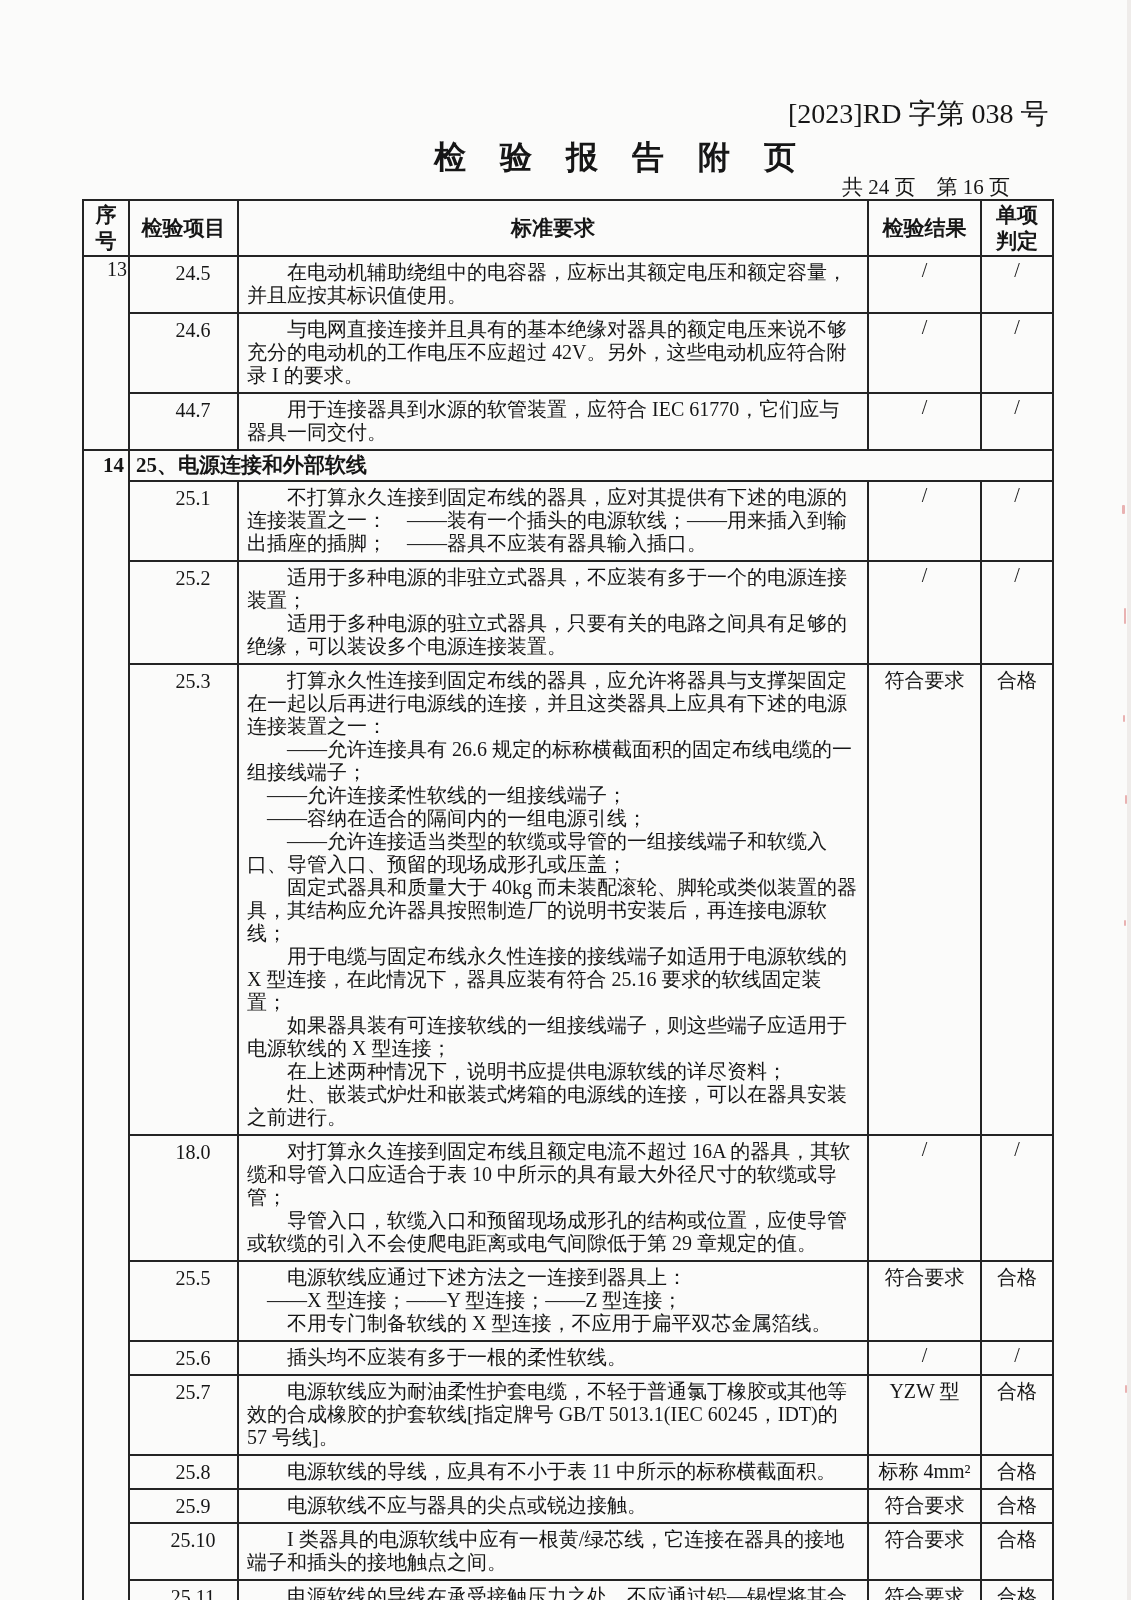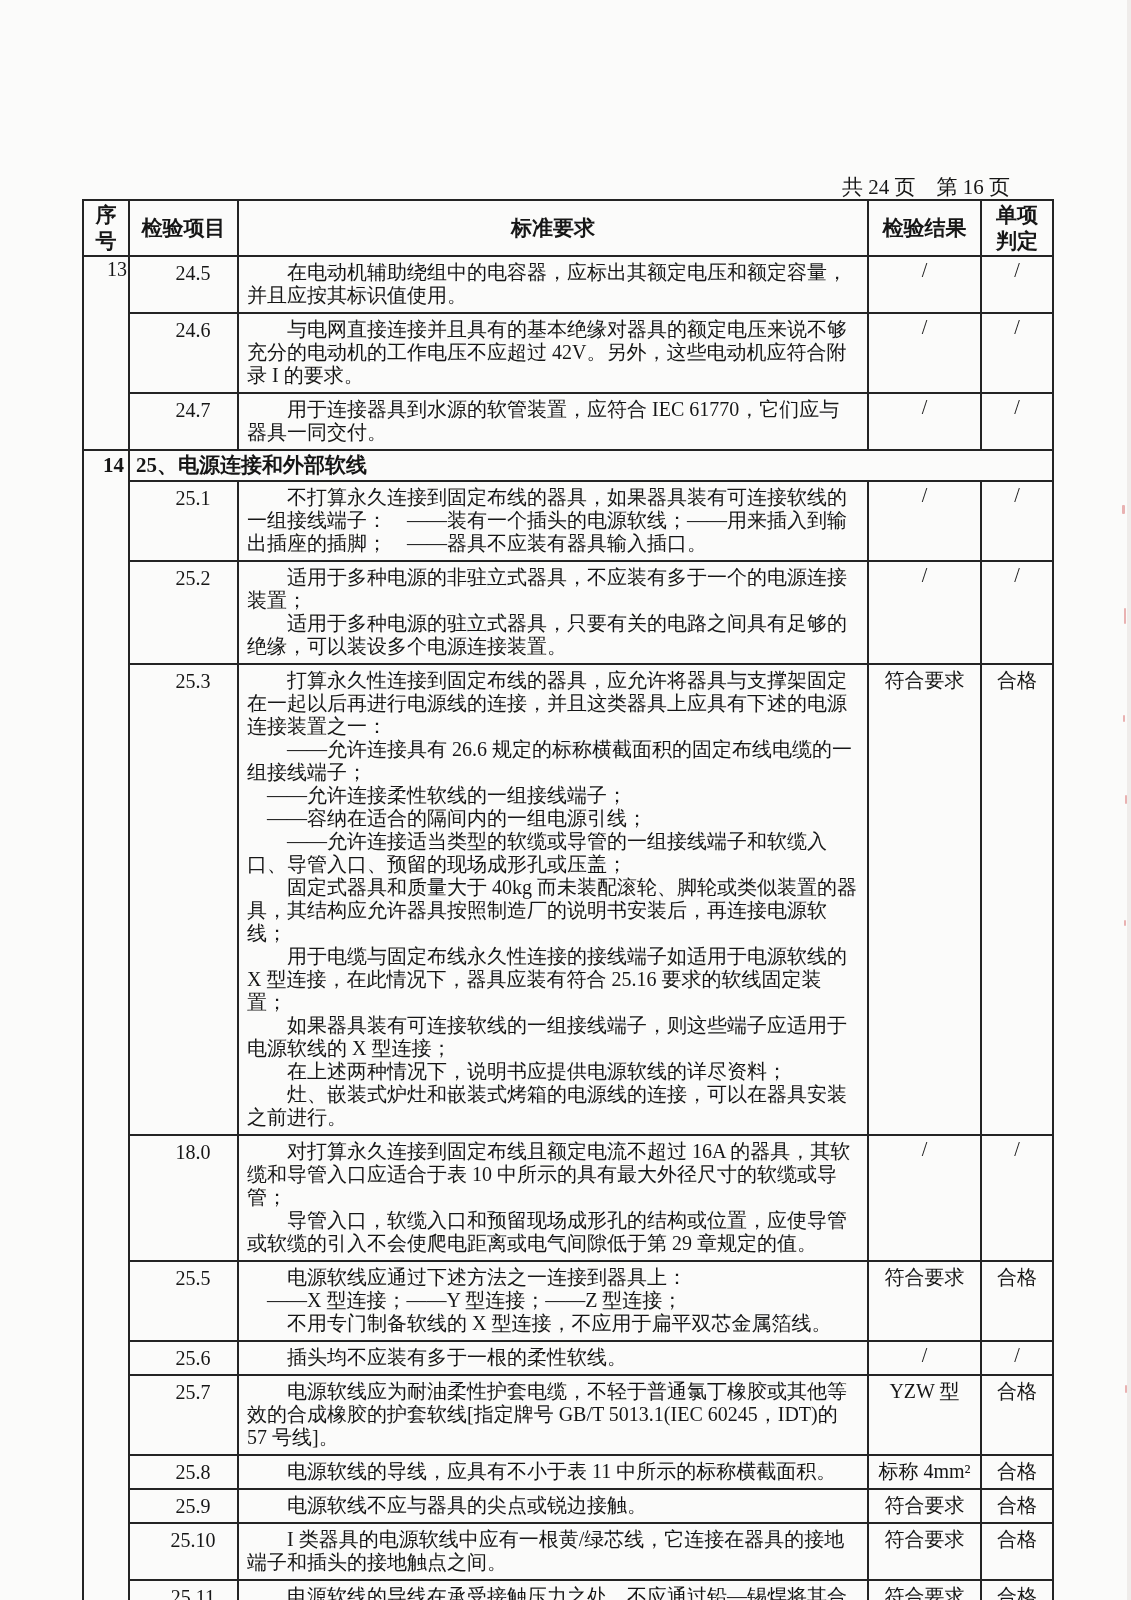--- a/index.html
+++ b/index.html
@@ -76,21 +76,23 @@
   .s5{left:1124px;top:920px;width:2px;height:6px;}
   .s6{left:1125px;top:1385px;width:2px;height:8px;}
 </style>
 </head>
 <body>
 
 <div class="page">
 
   <div class="hdr">
     <div class="hdr-line1">
+      <span class="docno">[2023]RD 字第 038 号</span>
     </div>
+    <div class="title">检 验 报 告 附 页</div>
     <div class="pageinfo">共 24 页　第 16 页</div>
   </div>
 
   <table class="report">
     <colgroup>
       <col style="width:46px">
         <col style="width:109px">
         <col style="width:630px">
         <col style="width:113px">
         <col style="width:72px">
@@ -115,36 +117,36 @@
     </tr>
     <tr>
       <td class="num">24.6</td>
       <td class="req">
             <p>与电网直接连接并且具有的基本绝缘对器具的额定电压来说不够充分的电动机的工作电压不应超过 42V。另外，这些电动机应符合附录 I 的要求。</p>
           </td>
       <td class="res">/</td>
       <td class="jud">/</td>
     </tr>
     <tr>
-      <td class="num">24.7</td>
+      <td class="num">44.7</td>
       <td class="req">
             <p>用于连接器具到水源的软管装置，应符合 IEC 61770，它们应与器具一同交付。</p>
           </td>
       <td class="res">/</td>
       <td class="jud">/</td>
     </tr>
 
     <tr class="section">
       <td class="seq" rowspan="13">14</td>
       <td colspan="4">25、电源连接和外部软线</td>
     </tr>
     <tr>
       <td class="num">25.1</td>
       <td class="req">
-            <p>不打算永久连接到固定布线的器具，如果器具装有可连接软线的一组接线端子：　——装有一个插头的电源软线；——用来插入到输出插座的插脚；　——器具不应装有器具输入插口。</p>
+            <p>不打算永久连接到固定布线的器具，应对其提供有下述的电源的连接装置之一：　——装有一个插头的电源软线；——用来插入到输出插座的插脚；　——器具不应装有器具输入插口。</p>
           </td>
       <td class="res">/</td>
       <td class="jud">/</td>
     </tr>
     <tr>
       <td class="num">25.2</td>
       <td class="req">
             <p>适用于多种电源的非驻立式器具，不应装有多于一个的电源连接装置；</p>
             <p>适用于多种电源的驻立式器具，只要有关的电路之间具有足够的绝缘，可以装设多个电源连接装置。</p>
           </td>

